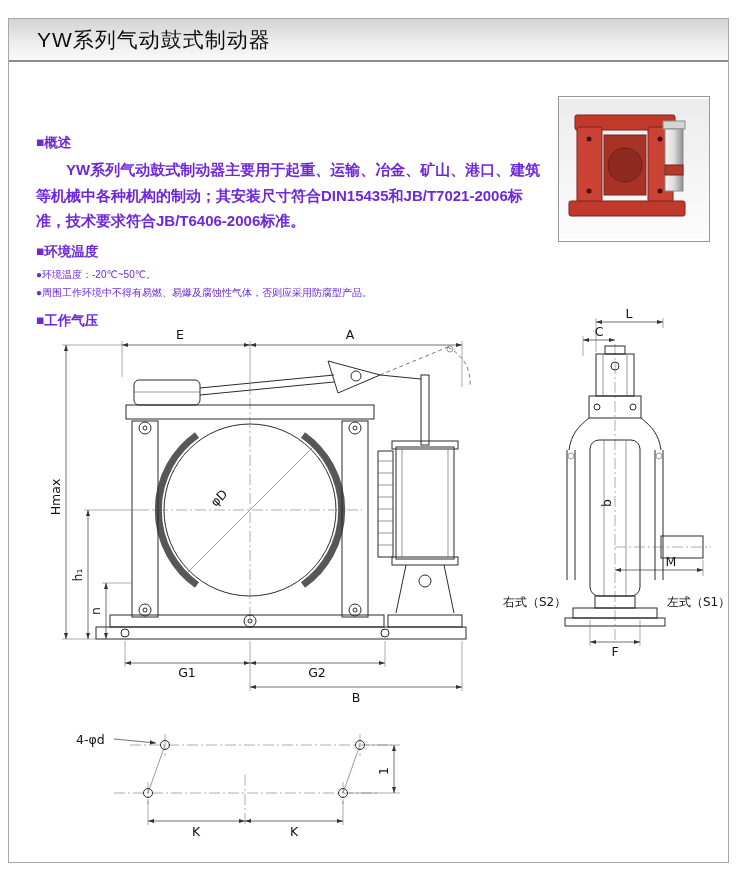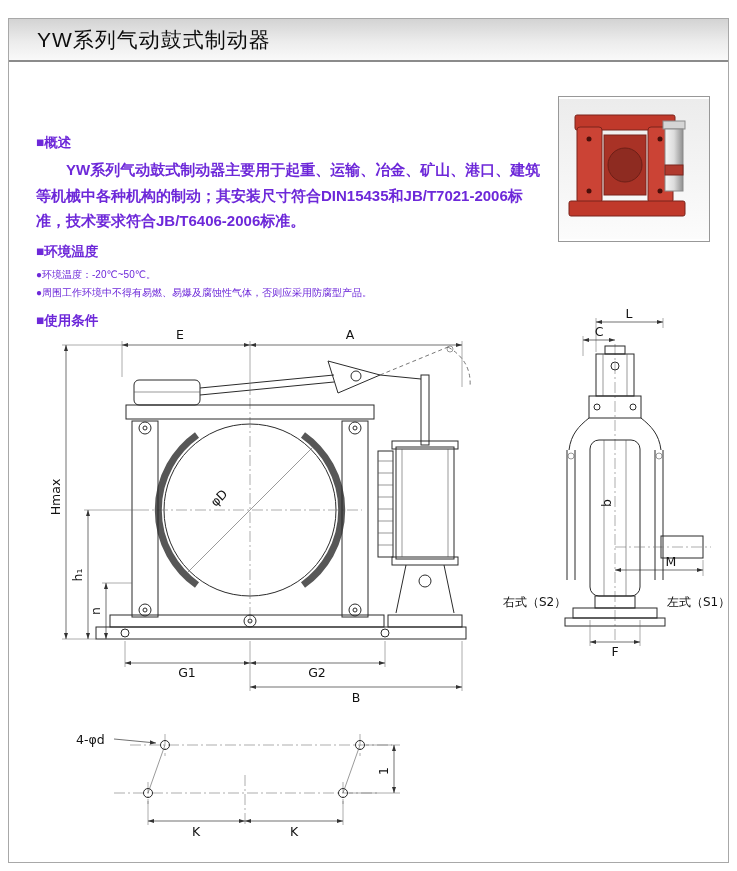--- a/index.html
+++ b/index.html
@@ -49,21 +49,21 @@
   </div>
 
   <div class="content">
     <div class="sec-h first">■概述</div>
     <p class="para">YW系列气动鼓式制动器主要用于起重、运输、冶金、矿山、港口、建筑等机械中各种机构的制动；其安装尺寸符合DIN15435和JB/T7021-2006标准，技术要求符合JB/T6406-2006标准。</p>
 
     <div class="sec-h">■环境温度</div>
     <div class="cond">●环境温度：-20℃~50℃。</div>
     <div class="cond">●周围工作环境中不得有易燃、易爆及腐蚀性气体，否则应采用防腐型产品。</div>
 
-    <div class="sec-h">■使用条件</div>
+    <div class="sec-h">■工作气压</div>
   </div>
 
   <div class="photo">
     <svg viewBox="0 0 150 140">
       <defs>
         <linearGradient id="pg" x1="0" y1="0" x2="0" y2="1">
           <stop offset="0" stop-color="#ececec"></stop>
             <stop offset="1" stop-color="#fcfcfc"></stop>
         </linearGradient>
         <linearGradient id="cyl" x1="0" y1="0" x2="1" y2="0">

